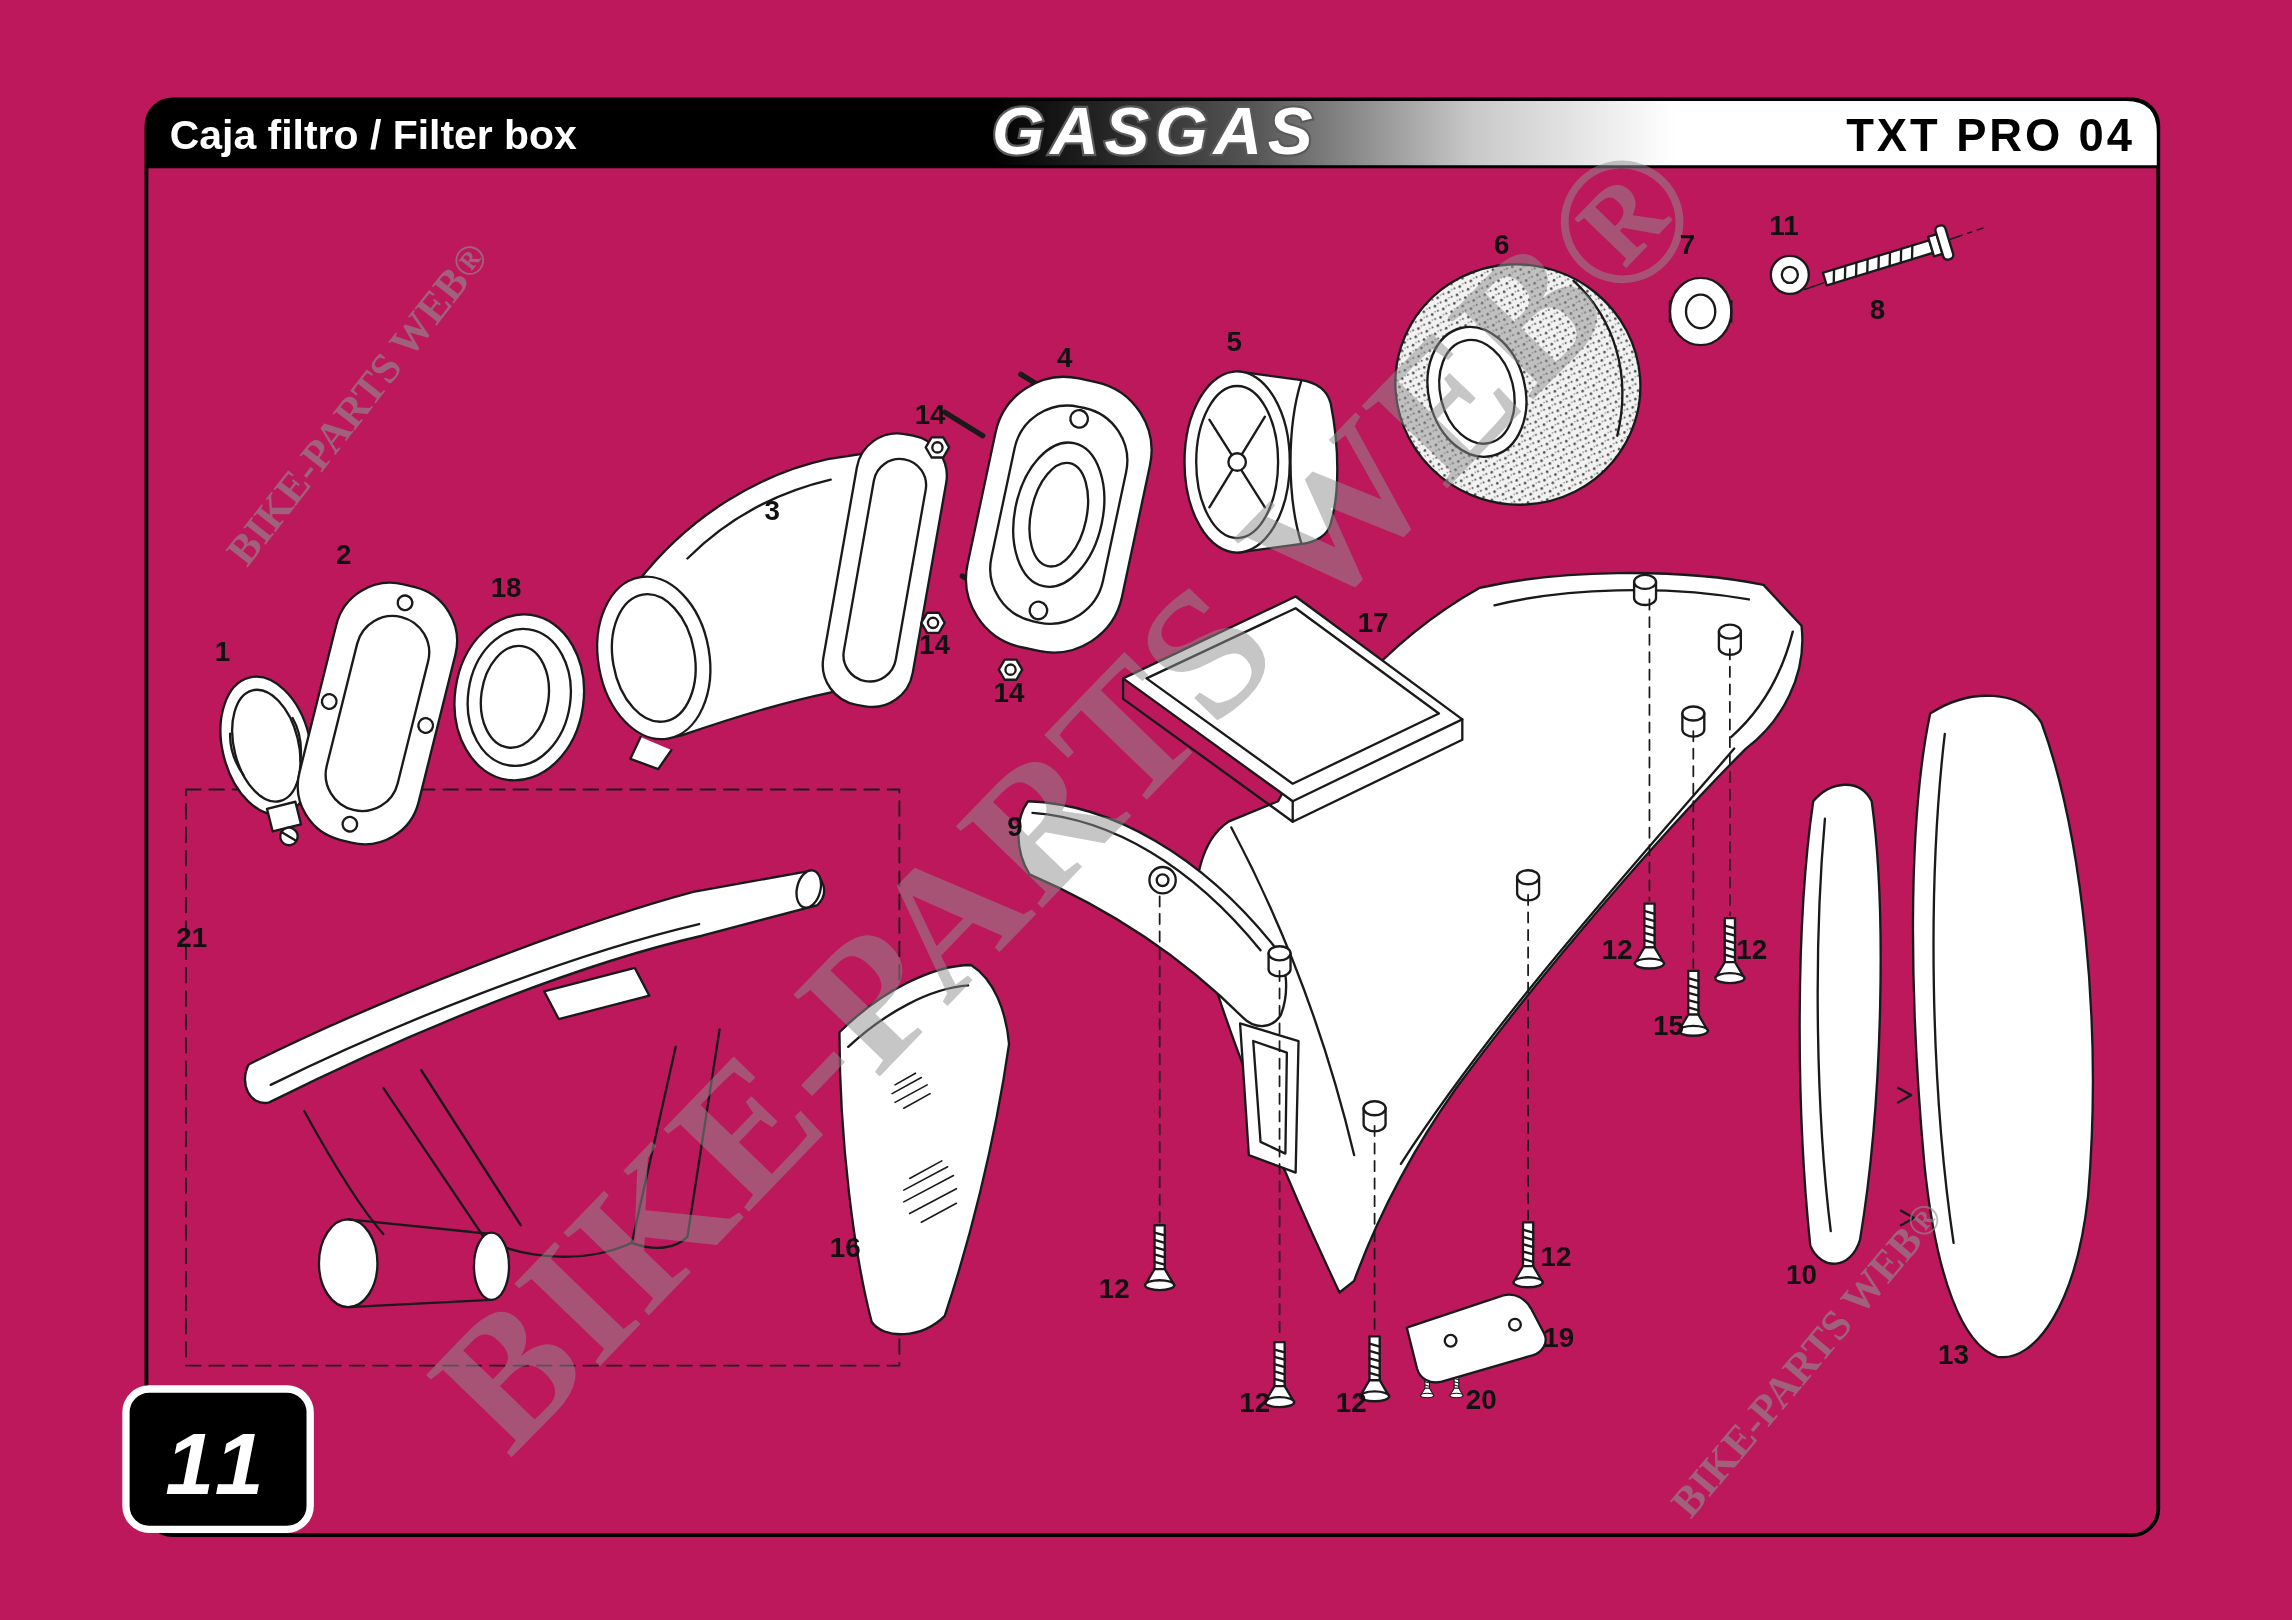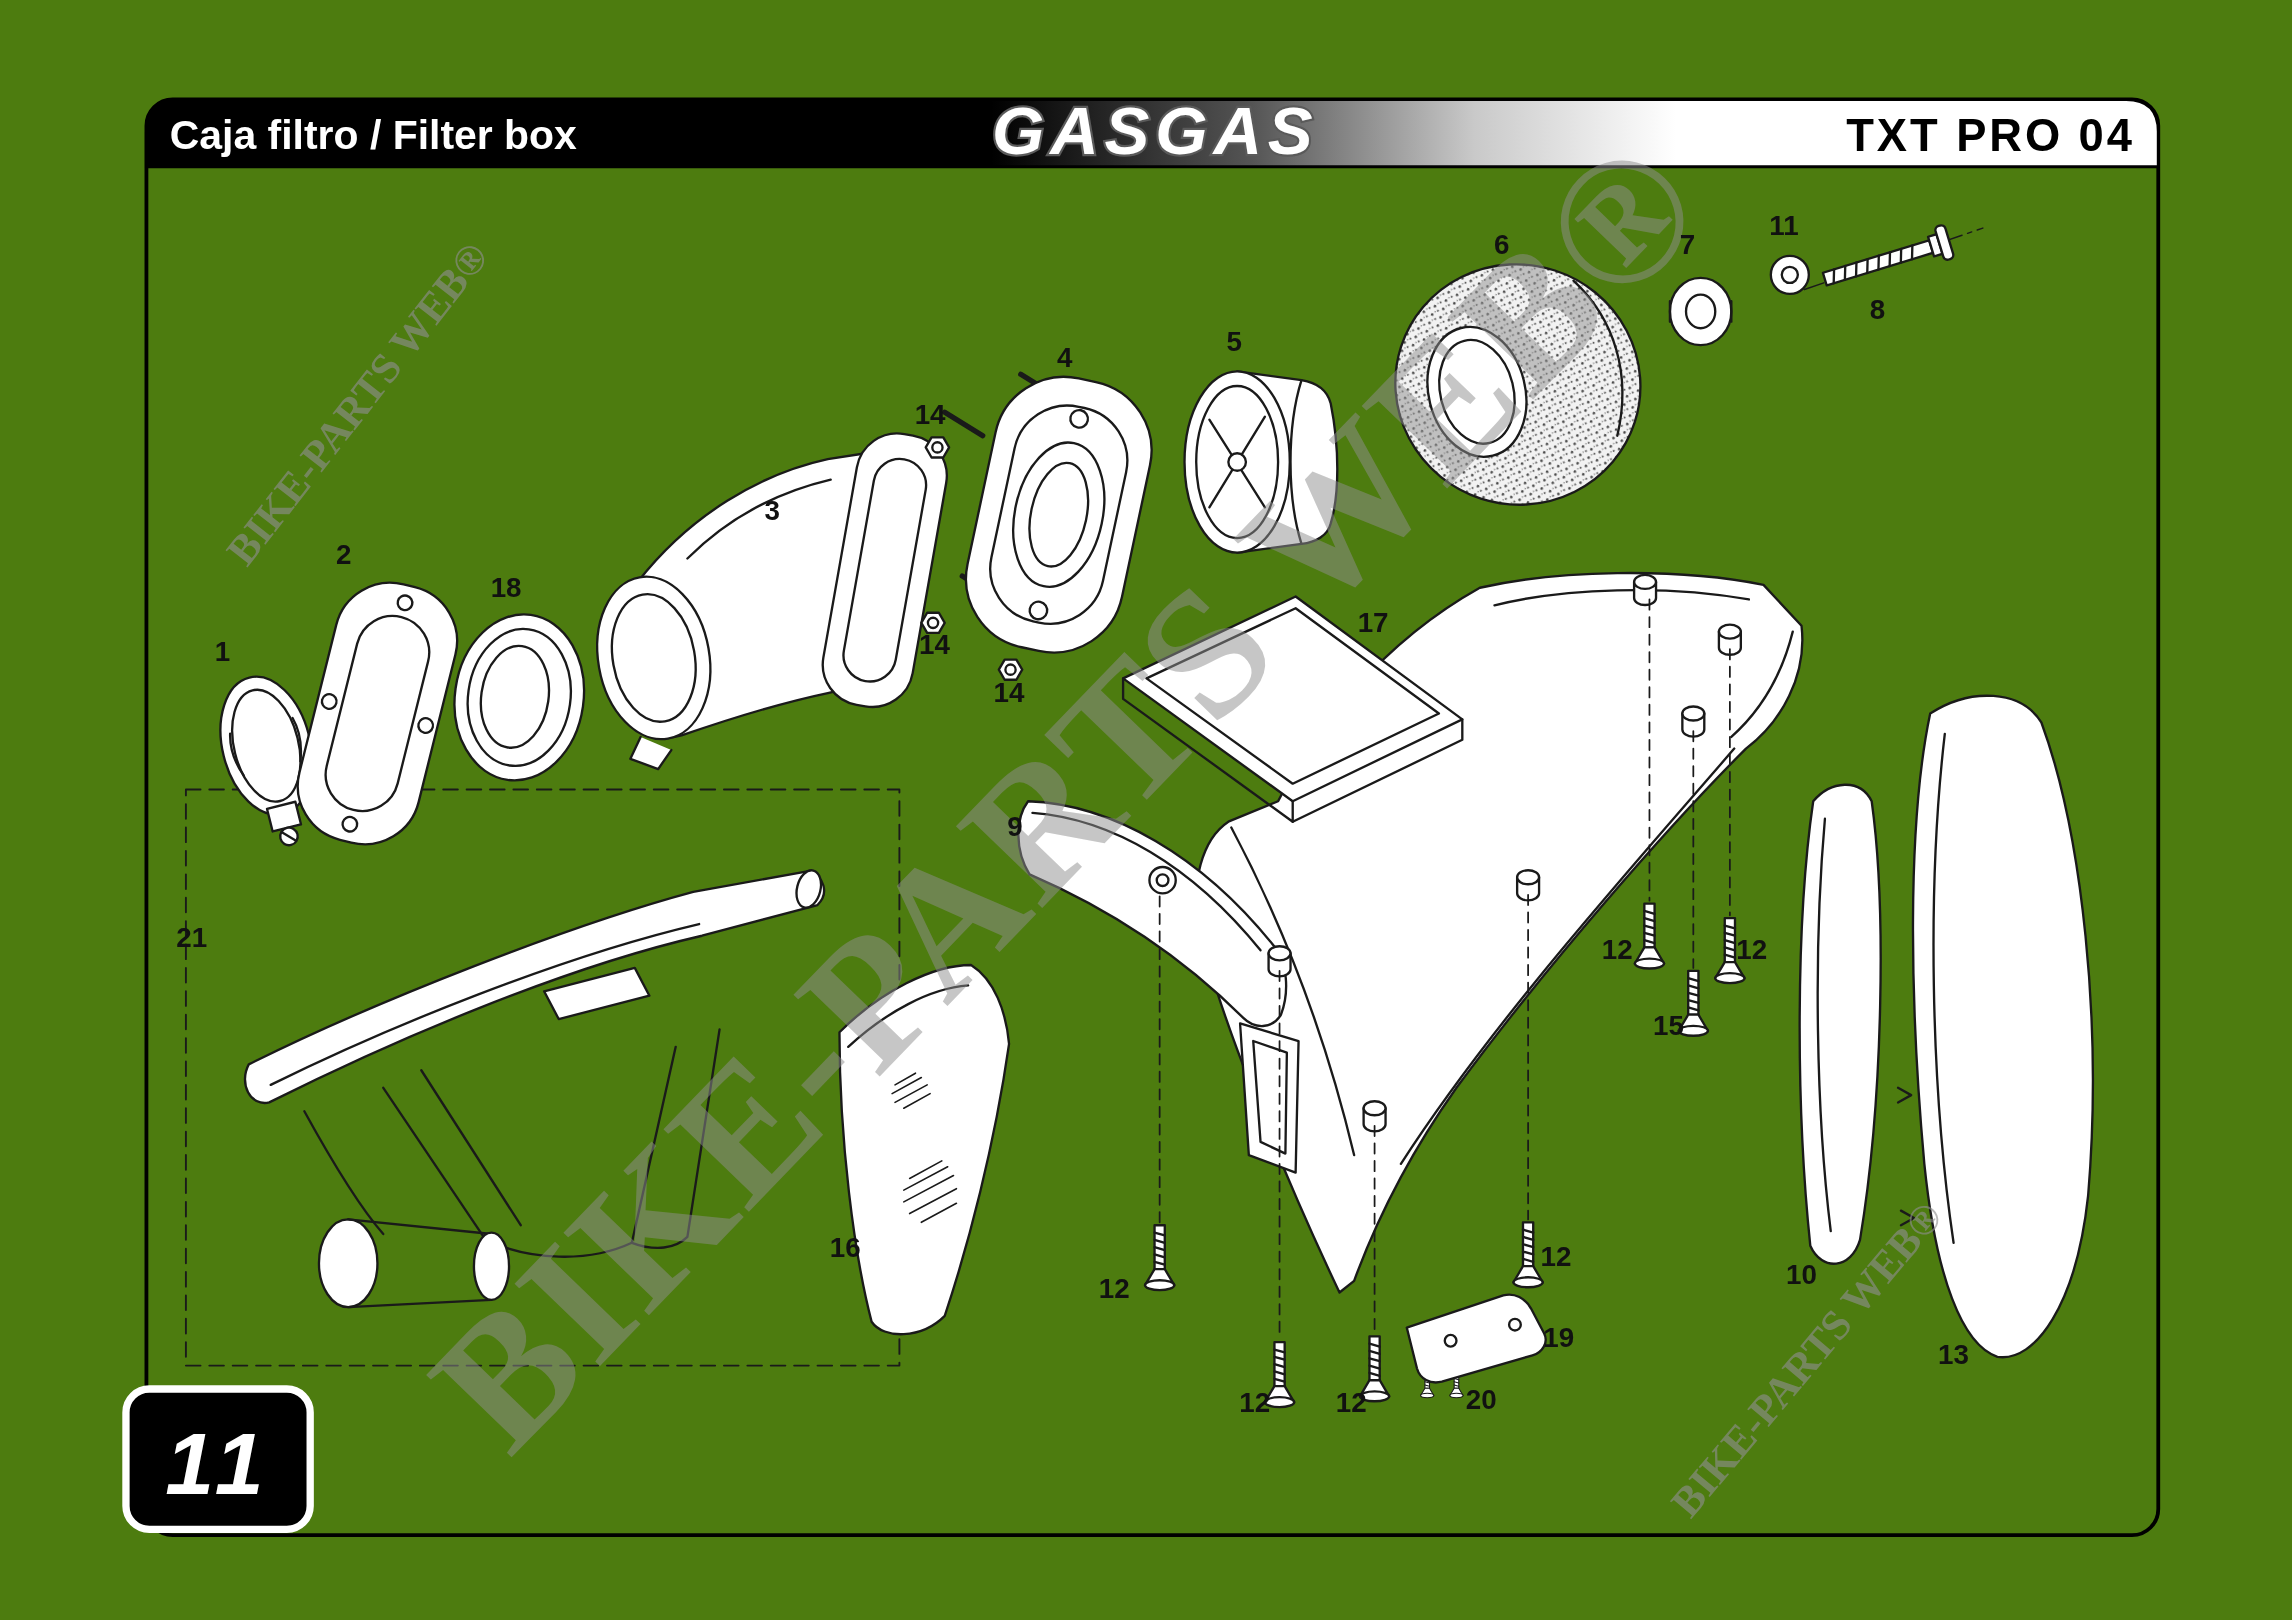--- a/index.html
+++ b/index.html
@@ -1,16 +1,16 @@
 <!DOCTYPE html>
 <html><head>
 <meta charset="utf-8">
 <style>
   html,body{margin:0;padding:0;background:#ffffff;}
-  .page{position:relative;width:2293px;height:1620px;background:#4d7c0f;overflow:hidden;}
+  .page{position:relative;width:2293px;height:1620px;background:#be185d;overflow:hidden;}
   svg{display:block;}
   .callout{font:bold 19px "Liberation Sans",sans-serif;fill:#111111;text-anchor:middle;}
   .wm{font-family:"Liberation Serif",serif;font-weight:bold;fill:#8f8f8f;text-anchor:middle;}
   .wm-big{font-size:124px;opacity:.5;letter-spacing:2px;}
   .wm-small{font-size:29px;opacity:.62;}
   .hdr-title{font:bold 28px "Liberation Sans",sans-serif;fill:#ffffff;}
   .hdr-brand{font:italic 800 46px "Liberation Sans",sans-serif;fill:#ffffff;
              stroke:#5a5a5a;stroke-width:3;paint-order:stroke;letter-spacing:4px;text-anchor:middle;}
   .hdr-model{font:bold 31px "Liberation Sans",sans-serif;fill:#000000;letter-spacing:2px;text-anchor:end;}
   .badge-num{font:italic bold 60px "Liberation Sans",sans-serif;fill:#ffffff;text-anchor:middle;letter-spacing:5px;}

